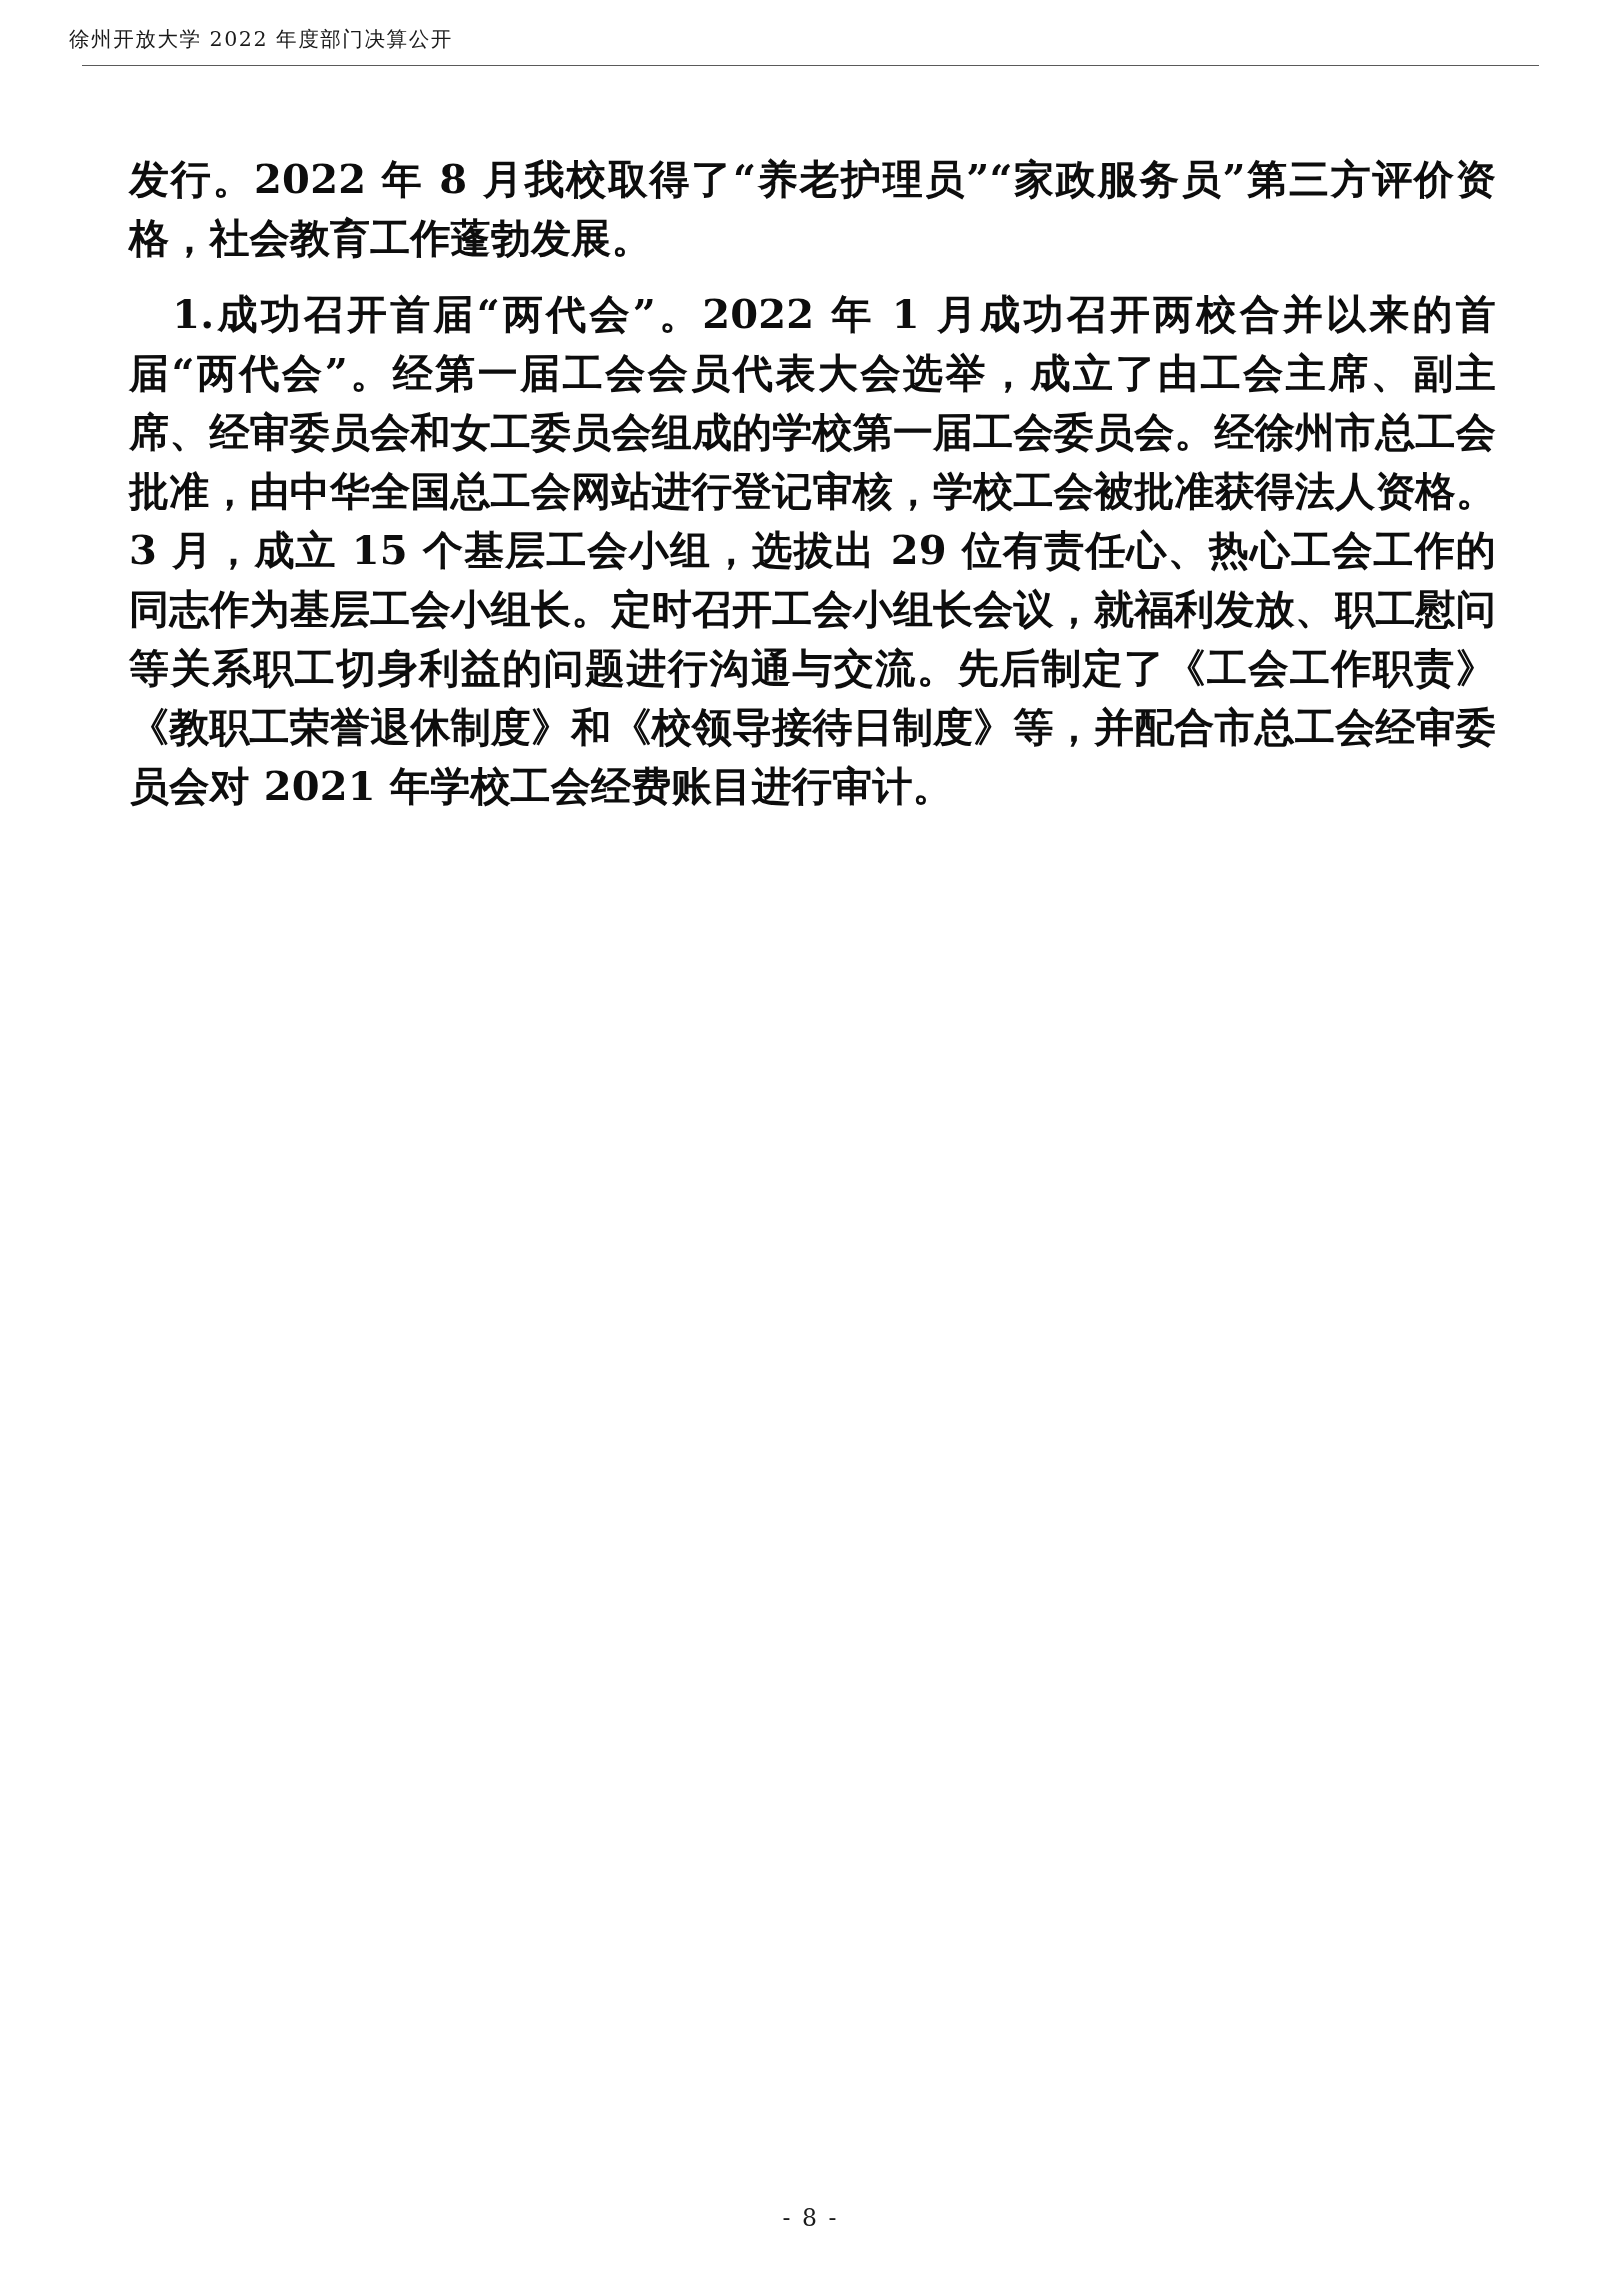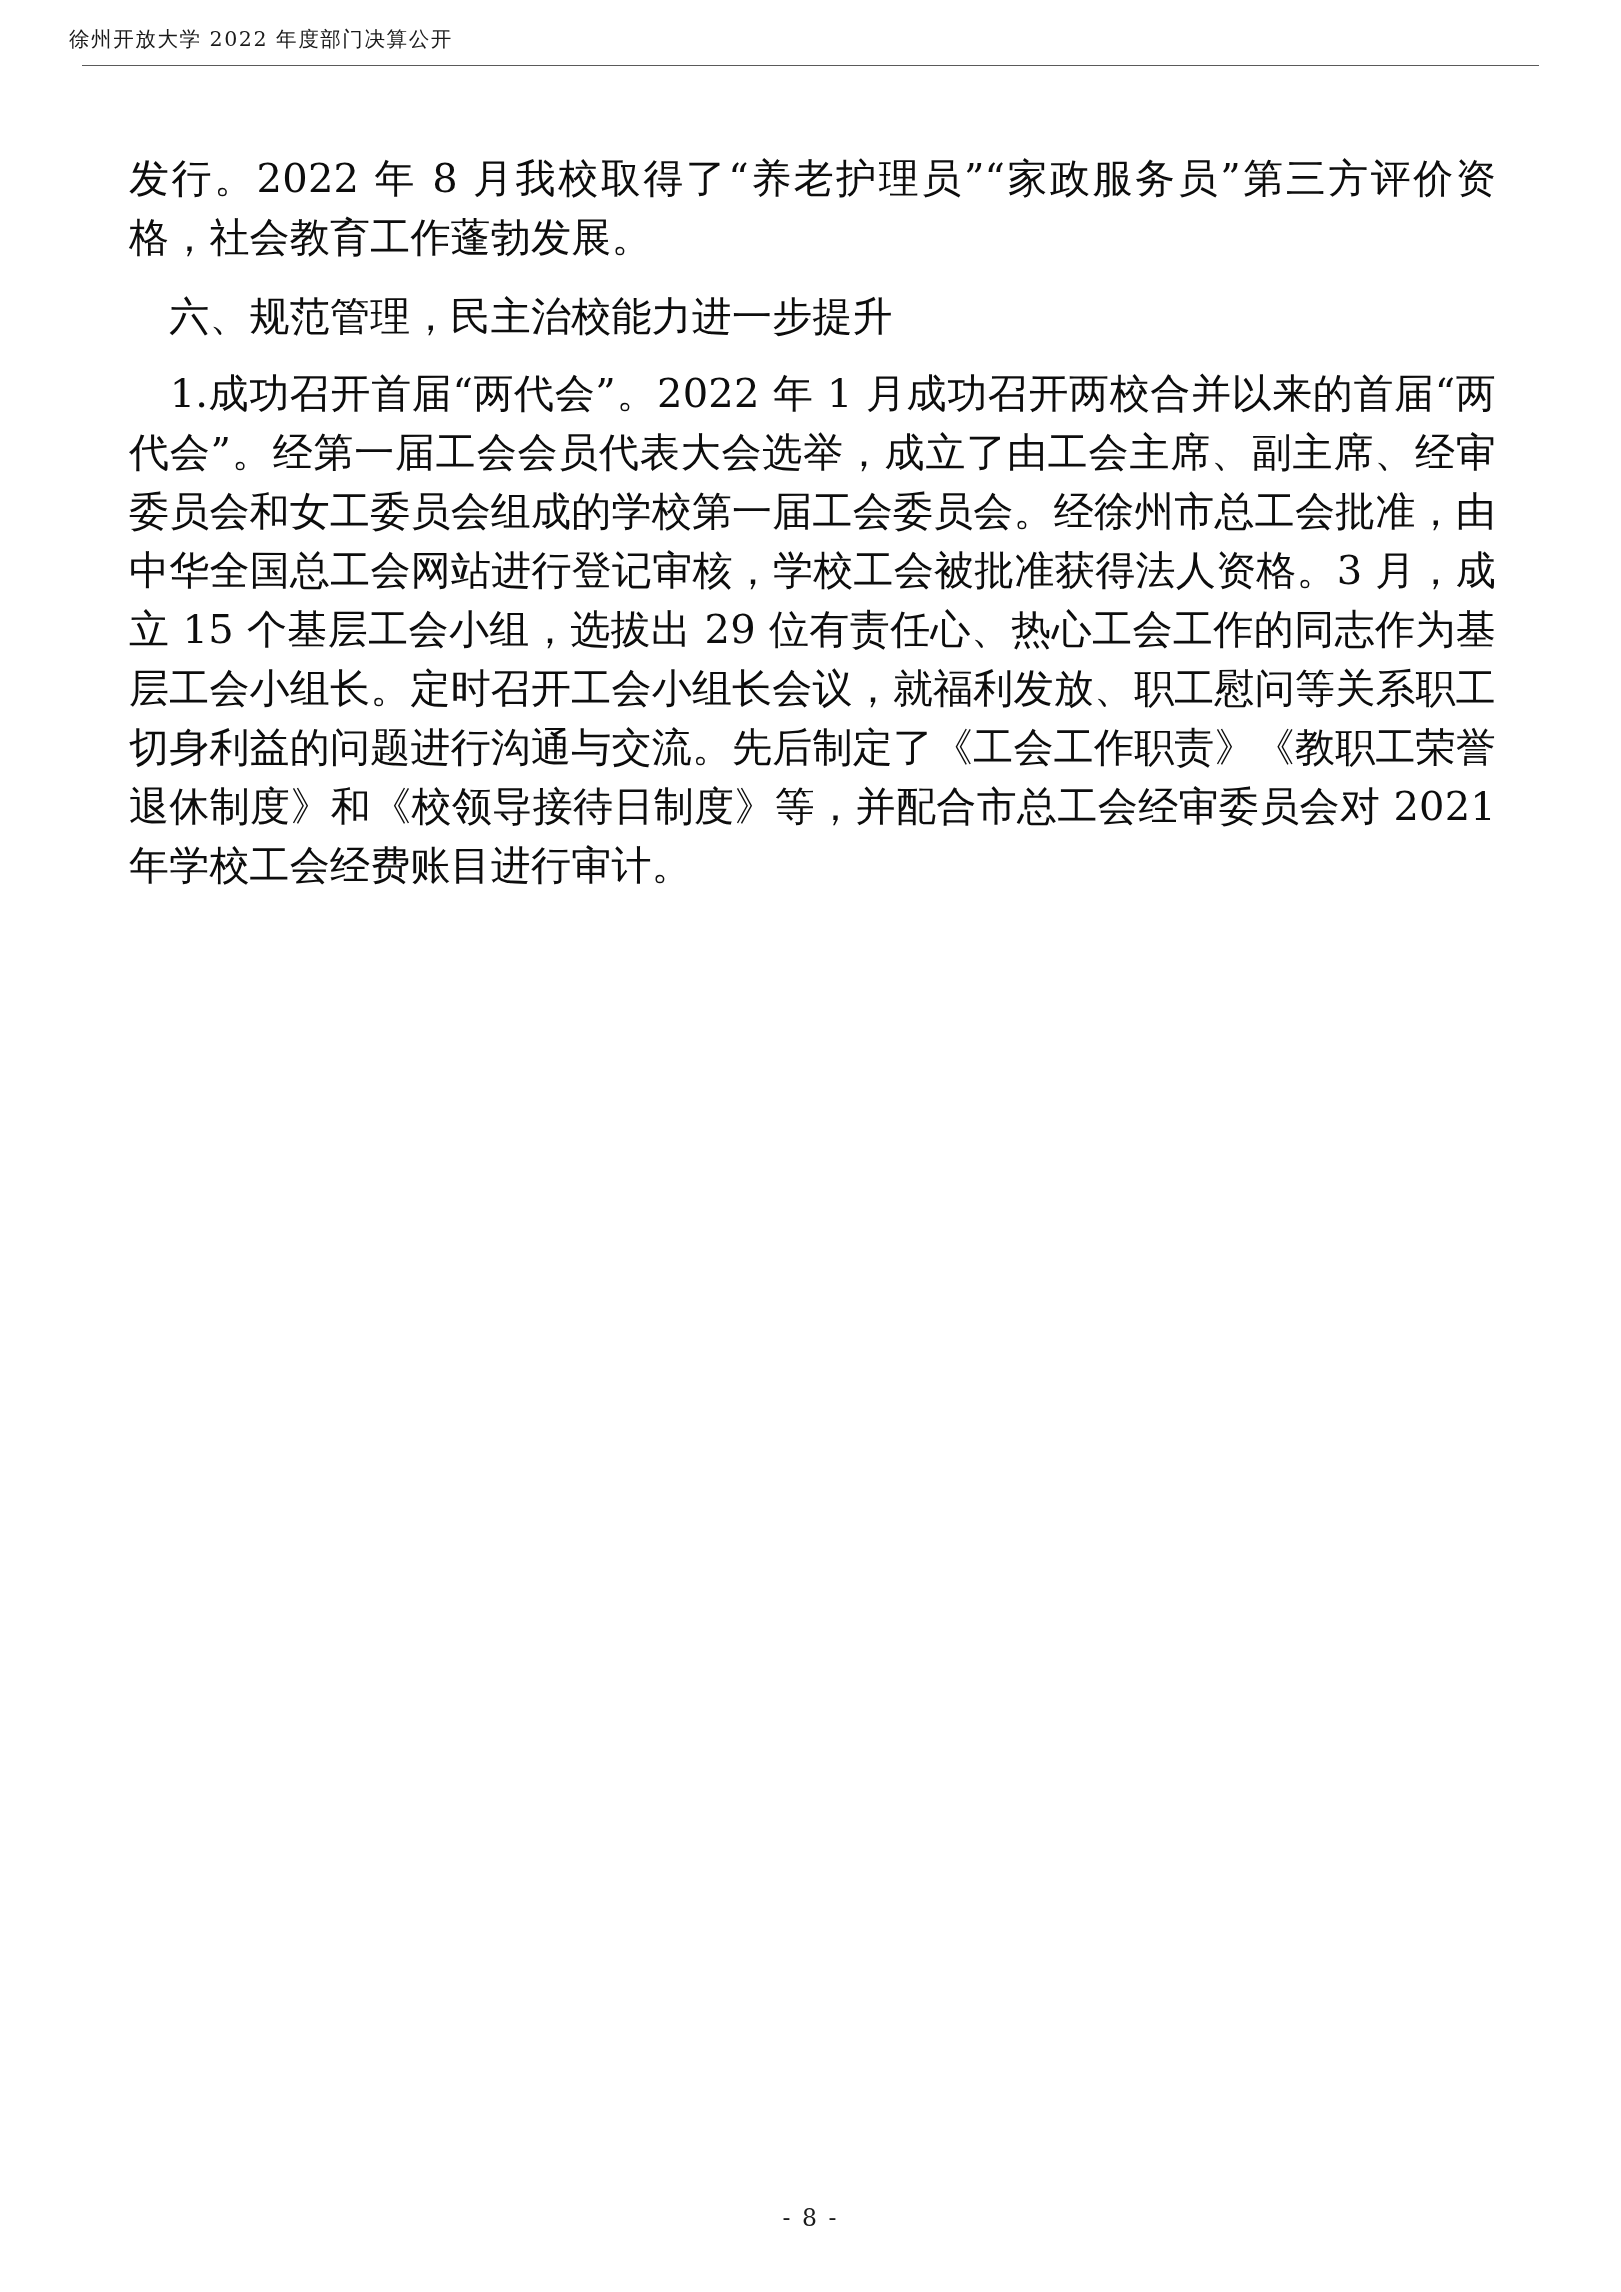--- a/index.html
+++ b/index.html
@@ -57,20 +57,21 @@
     font-family: "DejaVu Serif", "Liberation Serif", serif;
     font-size: 40px;
     line-height: 59px;
     color: #0d0d0d;
     text-align: justify;
     text-justify: inter-ideograph;
     letter-spacing: 0.2px;
     margin: 0 0 16.7px 0;
     white-space: pre-wrap;
     word-break: break-all;
+    font-weight: bold;
     -webkit-font-smoothing: none;
   }
   .para.heading {
     margin-top: 19.6px;
     margin-bottom: 18.6px;
   }
   .para.tight { margin-bottom: 15.7px; }
 
   
   .page-footer {
@@ -95,21 +96,20 @@
   <div class="page-header">
     <div class="header-text">徐州开放大学 2022 年度部门决算公开</div>
   </div>
   <div class="header-rule"></div>
 
   <div class="content">
 
     <p class="para">发行。2022 年 8 月我校取得了“养老护理员”“家政服务员”第三方评价资格，社会教育工作蓬勃发展。</p>
 
 
-    <p class="para heading">　六、规范管理，民主治校能力进一步提升</p>
 
     <p class="para">　1.成功召开首届“两代会”。2022 年 1 月成功召开两校合并以来的首届“两代会”。经第一届工会会员代表大会选举，成立了由工会主席、副主席、经审委员会和女工委员会组成的学校第一届工会委员会。经徐州市总工会批准，由中华全国总工会网站进行登记审核，学校工会被批准获得法人资格。3 月，成立 15 个基层工会小组，选拔出 29 位有责任心、热心工会工作的同志作为基层工会小组长。定时召开工会小组长会议，就福利发放、职工慰问等关系职工切身利益的问题进行沟通与交流。先后制定了《工会工作职责》《教职工荣誉退休制度》和《校领导接待日制度》等，并配合市总工会经审委员会对 2021 年学校工会经费账目进行审计。</p>
 
 
   </div>
 
   <div class="page-footer">
     <span class="folio">- 8 -</span>
   </div>
 

